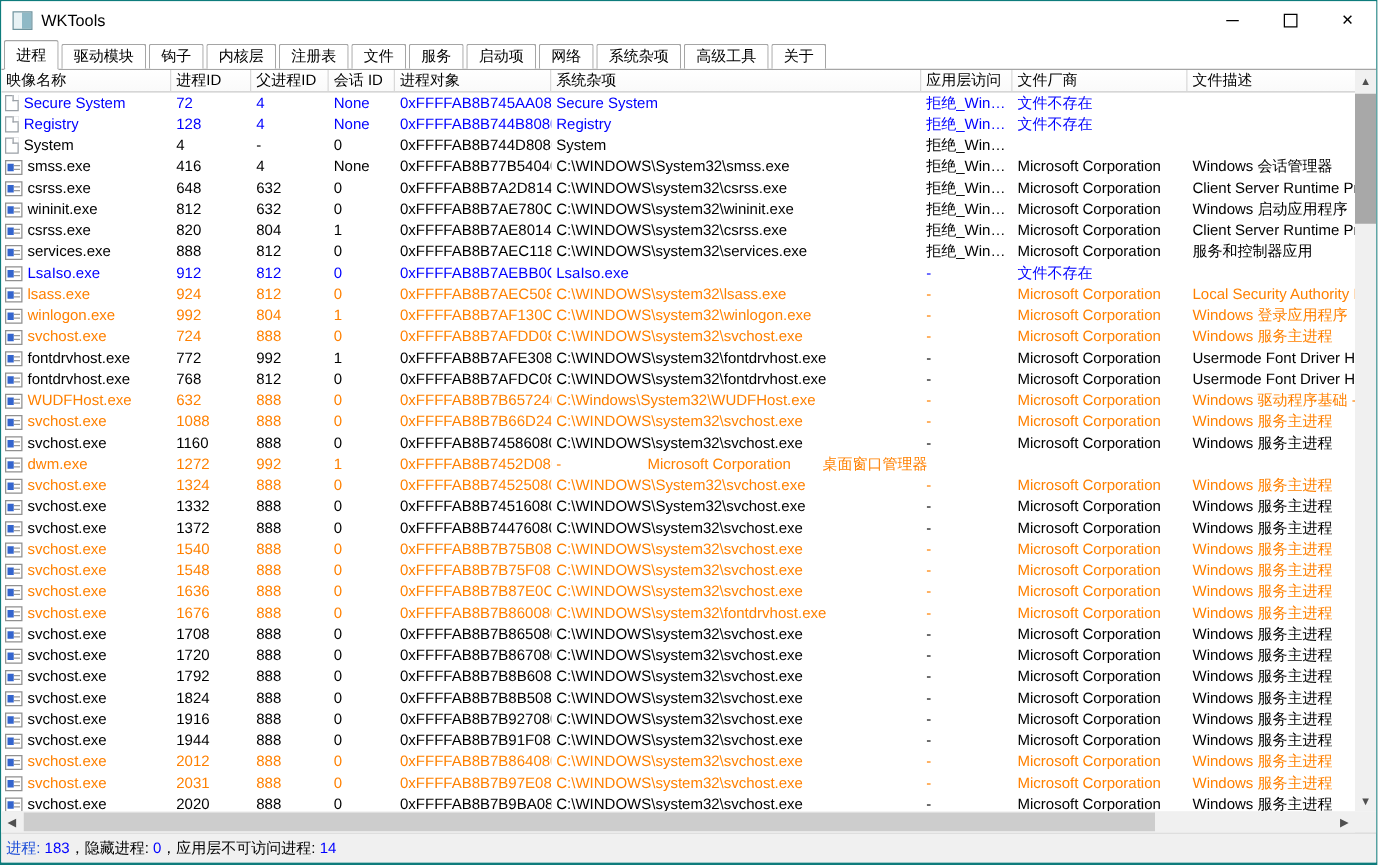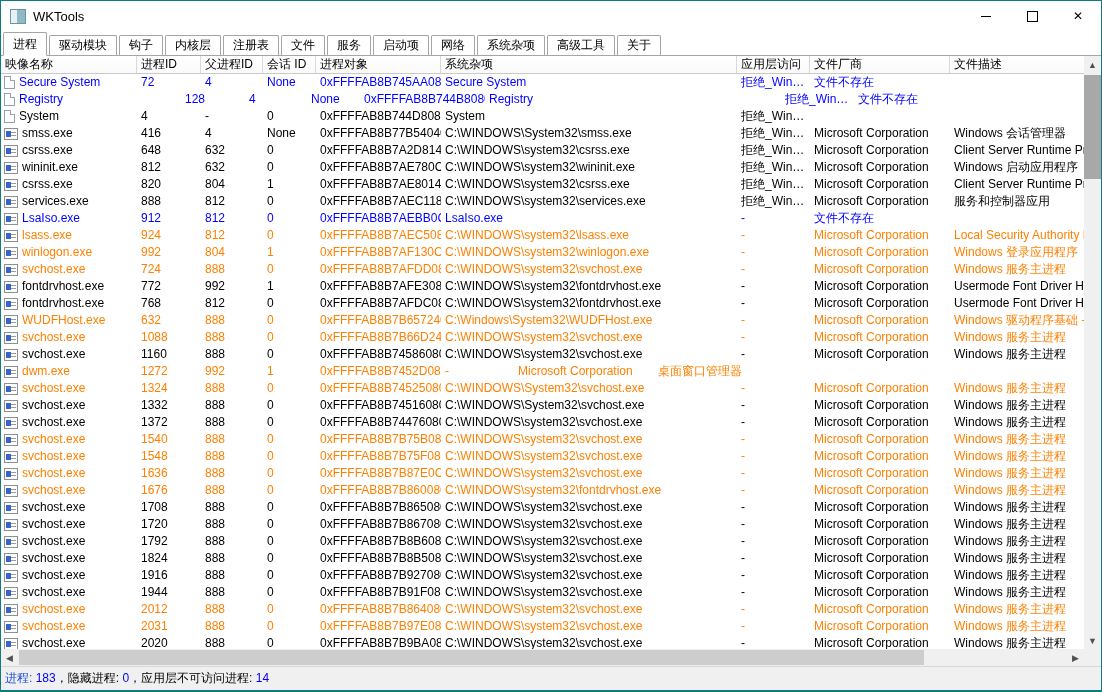--- a/index.html
+++ b/index.html
@@ -125,21 +125,21 @@
               <div class="cell" style="width: 296px;">Secure System</div>
               <div class="cell" style="width: 73px;">拒绝_Win…</div>
               <div class="cell" style="width: 140px;">文件不存在</div>
               <div class="cell" style="width: 136px;"></div>
             </div>
             <div class="row" style="color: rgb(0, 0, 255);">
               <div class="cell name-cell" style="width: 136px;">
                 <span class="icon doc"></span>
                 <span class="name-label">Registry</span>
               </div>
-              <div class="cell" style="width: 64px; margin-left: 44px;">128</div>
+              <div class="cell" style="width: 64px;">128</div>
               <div class="cell" style="width: 62px;">4</div>
               <div class="cell" style="width: 53px;">None</div>
               <div class="cell" style="width: 125px;">0xFFFFAB8B744B8080</div>
               <div class="cell" style="width: 296px;">Registry</div>
               <div class="cell" style="width: 73px;">拒绝_Win…</div>
               <div class="cell" style="width: 140px;">文件不存在</div>
               <div class="cell" style="width: 136px;"></div>
             </div>
             <div class="row" style="color: rgb(0, 0, 0);">
               <div class="cell name-cell" style="width: 136px;">

